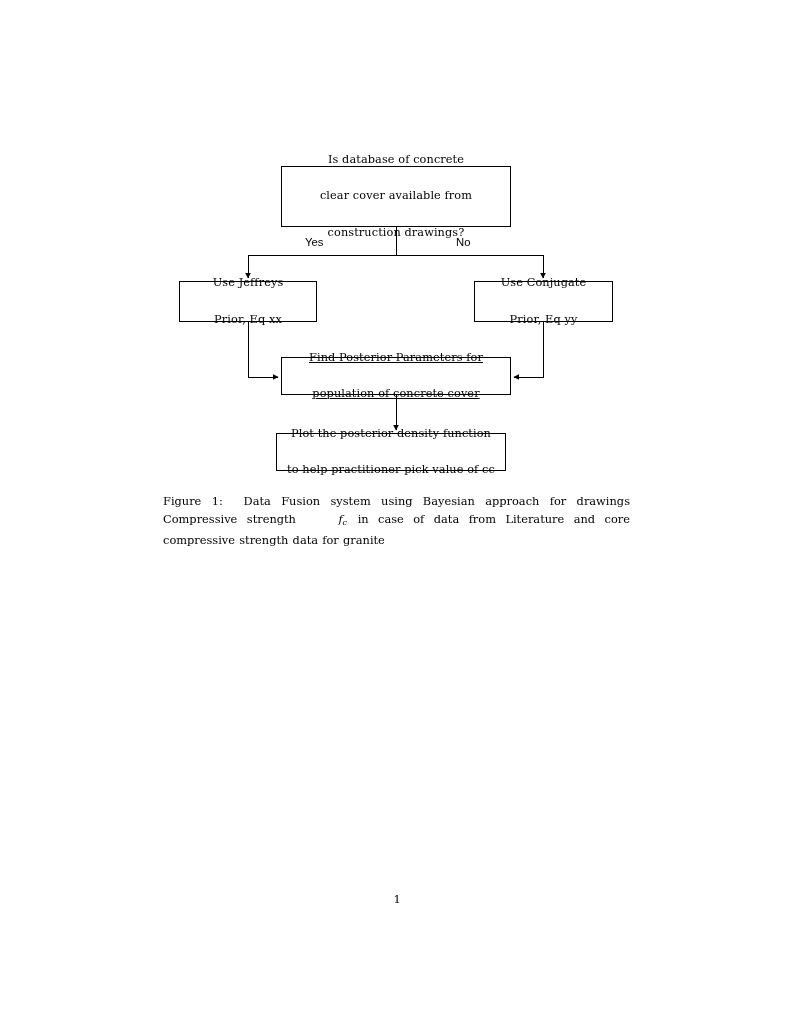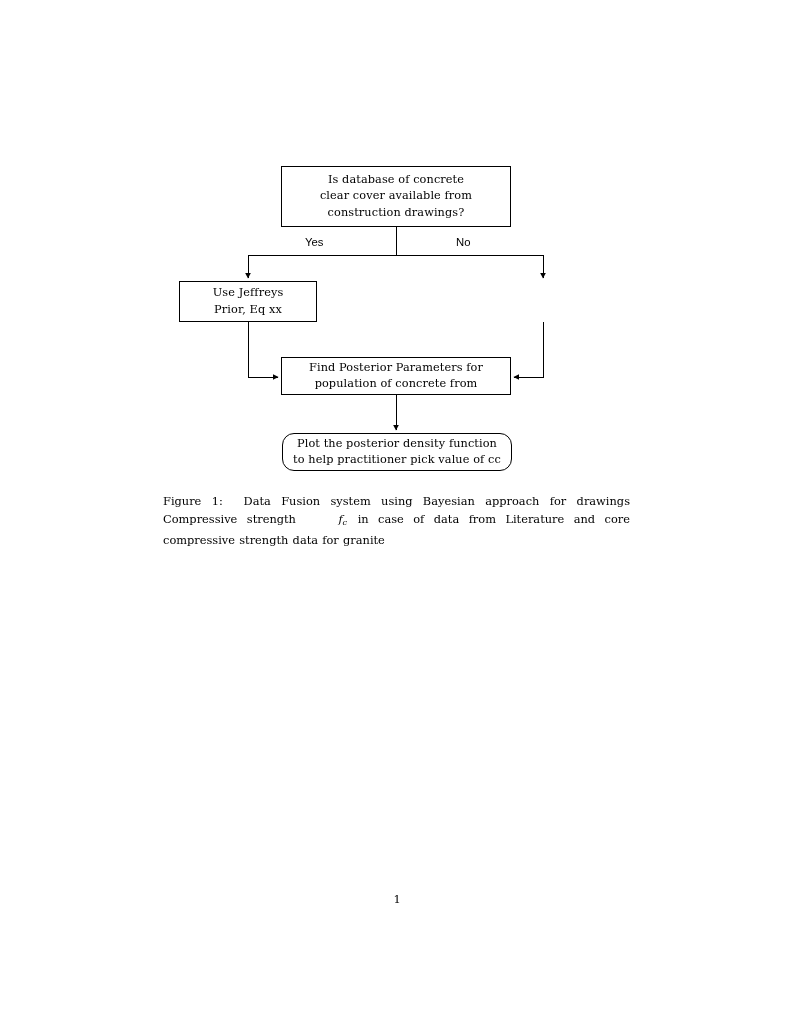--- a/index.html
+++ b/index.html
@@ -44,28 +44,29 @@
     display: flex;
     flex-direction: column;
     align-items: center;
     justify-content: center;
     text-align: center;
     font-family: "DejaVu Serif", "Liberation Serif", serif;
     font-size: 11.3px;
     line-height: 16.5px;
     letter-spacing: 0.1px;
     color: #000;
+    gap: 20px;
   }
   .node .ln { display: block; white-space: nowrap; }
 
   #node-question { left: 281px; top: 166px; width: 230px; height: 61px; }
   #node-jeffreys  { left: 179px; top: 281px; width: 138px; height: 41px; }
   #node-conjugate { left: 474px; top: 281px; width: 139px; height: 41px; }
-  #node-posterior { left: 281px; top: 357px; width: 230px; height: 38px; }
-  #node-plot      { left: 282px; top: 433px; width: 230px; height: 38px; border-radius: 12px; }
+  #node-posterior { left: 281px; top: 357px; width: 230px; height: 38px; text-decoration: underline; }
+  #node-plot      { left: 276px; top: 433px; width: 230px; height: 38px; }
 
   .edge-label {
     position: absolute;
     font-family: Liberation Sans, sans-serif;
     font-size: 11.3px;
     line-height: 13px;
     color: #000;
     white-space: nowrap;
   }
   #label-yes { left: 305px; top: 236px; }
@@ -143,24 +144,28 @@
       <span class="ln">Is database of concrete</span>
       <span class="ln">clear cover available from</span>
       <span class="ln">construction drawings?</span>
     </div>
 
     <div class="node" id="node-jeffreys">
       <span class="ln">Use Jeffreys</span>
       <span class="ln">Prior, Eq xx</span>
     </div>
 
+    <div class="node" id="node-conjugate">
+      <span class="ln">Use Conjugate</span>
+      <span class="ln">Prior, Eq yy</span>
+    </div>
 
     <div class="node" id="node-posterior">
       <span class="ln">Find Posterior Parameters for</span>
-      <span class="ln">population of concrete from</span>
+      <span class="ln">population of concrete cover</span>
     </div>
 
     <div class="node" id="node-plot">
       <span class="ln">Plot the posterior density function</span>
       <span class="ln">to help practitioner pick value of cc</span>
     </div>
 
     <div class="edge-label" id="label-yes">Yes</div>
     <div class="edge-label" id="label-no">No</div>
 

